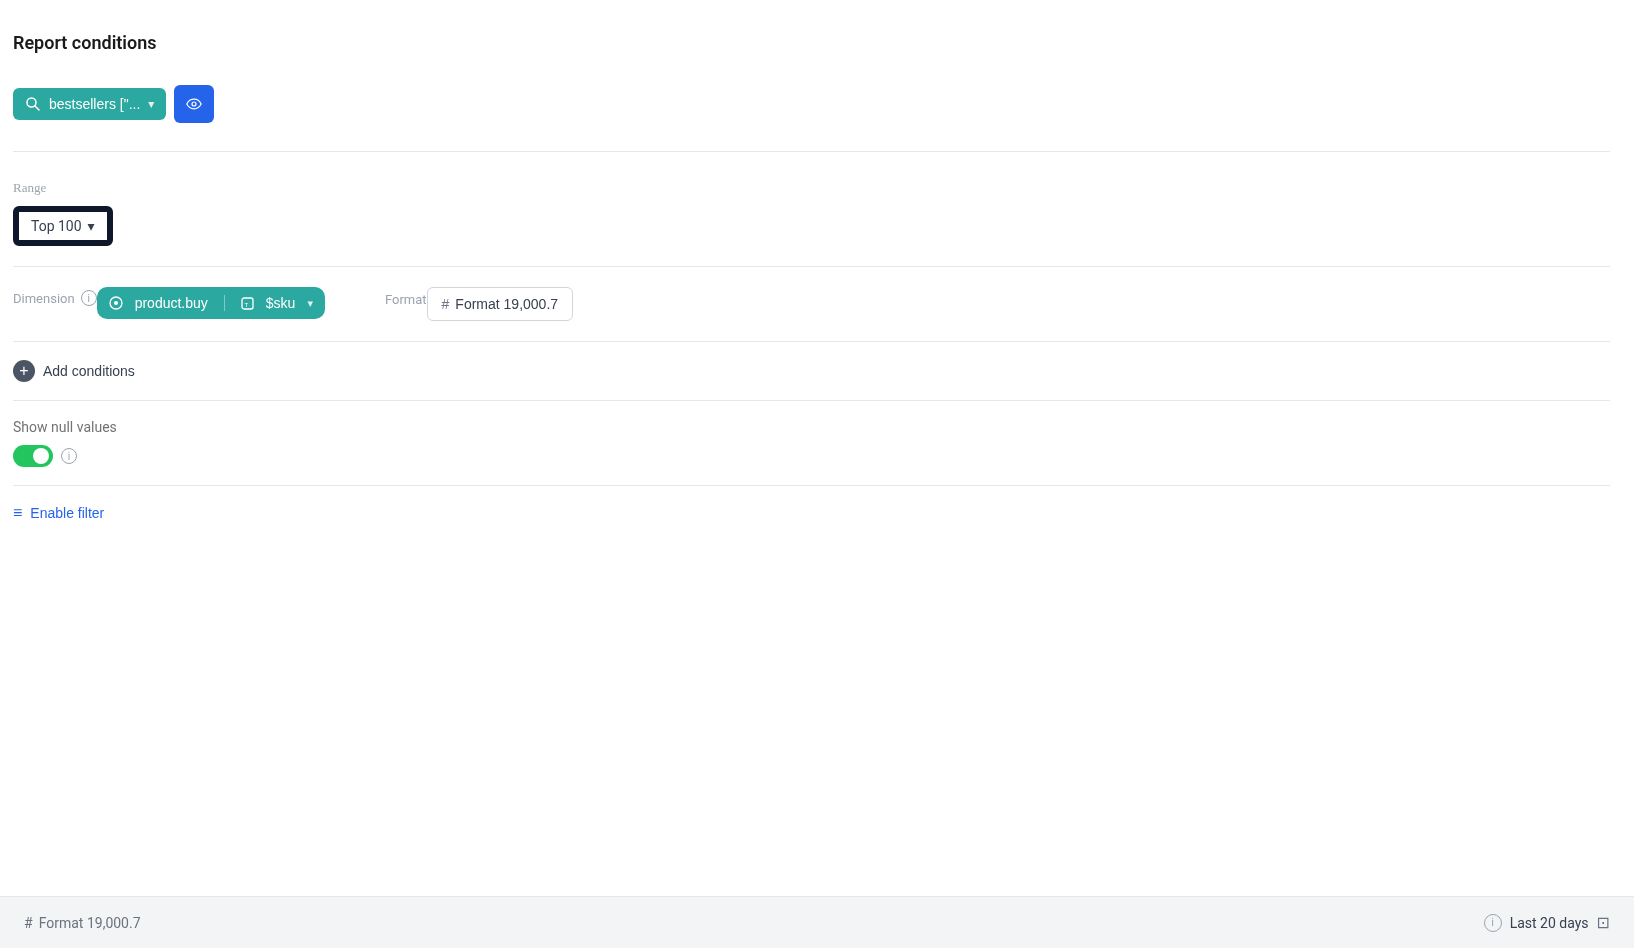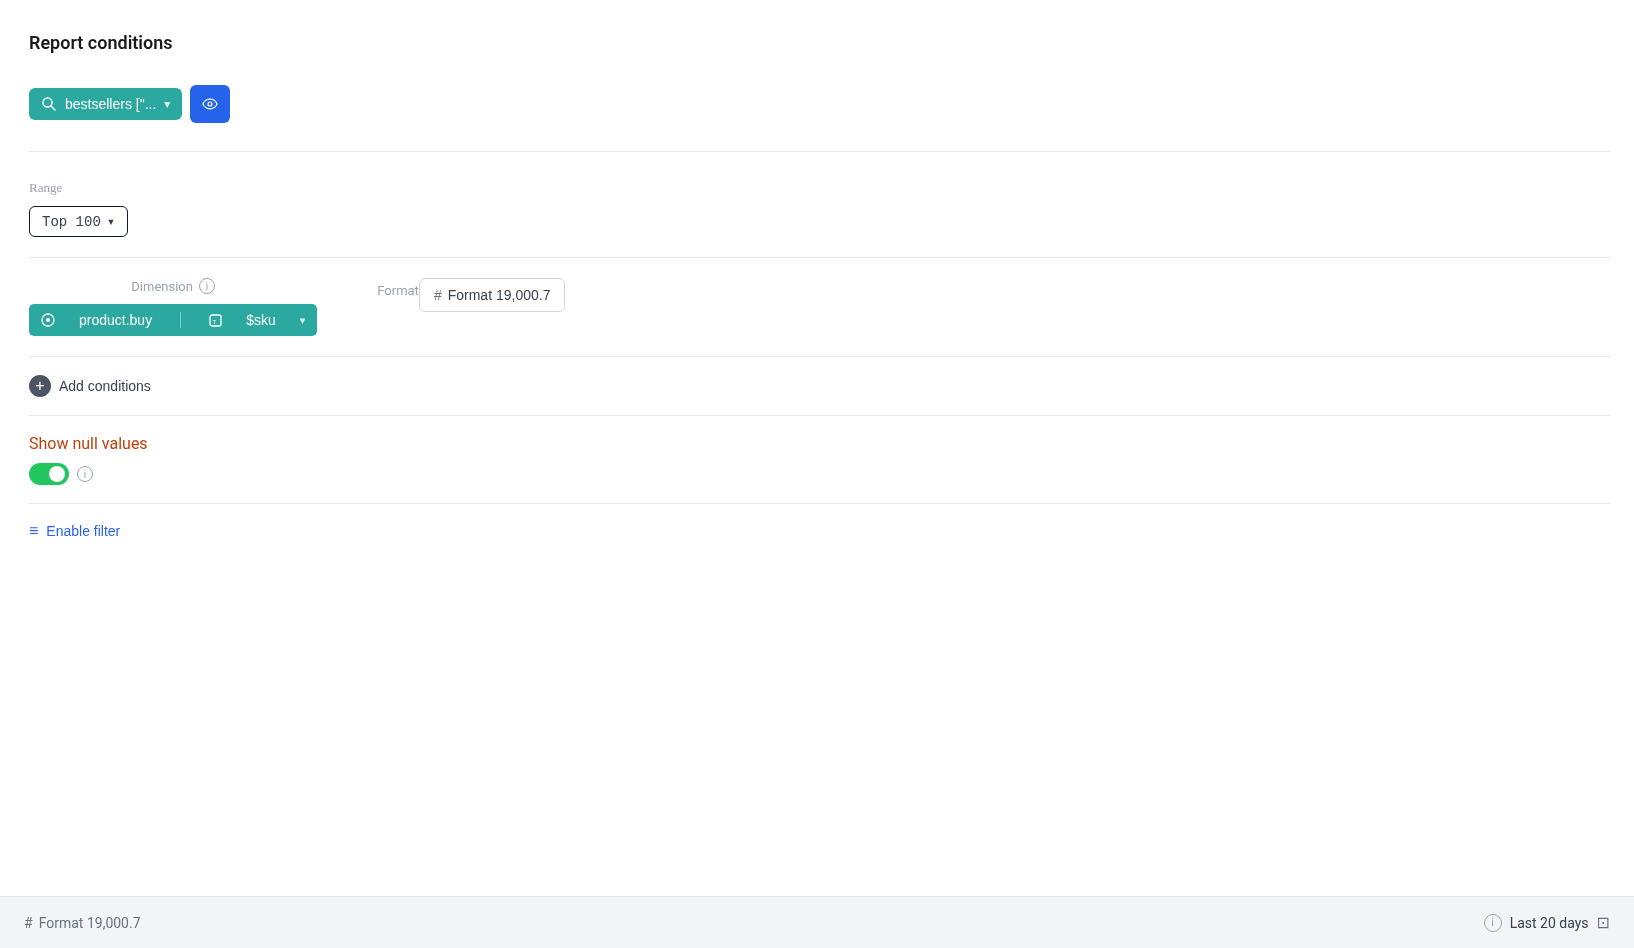--- a/index.html
+++ b/index.html
@@ -12,21 +12,21 @@
       font-family: -apple-system, BlinkMacSystemFont, 'Segoe UI', Roboto, sans-serif;
       background: #ffffff;
       color: #333;
       min-height: 948px;
       display: flex;
       flex-direction: column;
     }
 
     .main-content {
       flex: 1;
-      padding: 32px 24px 24px 29px;
+      padding: 32px 24px 24px 13px;
     }
 
     .page-title {
       font-size: 18px;
       font-weight: 600;
       color: #1a1a1a;
       margin-bottom: 32px;
     }
 
     .search-row {
@@ -92,46 +92,44 @@
       font-size: 13px;
       color: #9ca3af;
       margin-bottom: 10px;
       font-family: Liberation Serif, serif;
     }
 
     .range-dropdown {
       display: flex;
       align-items: center;
       gap: 6px;
-      border: 1px solid #0f172a;
+      border: 6px solid #0f172a;
       border-radius: 6px;
       padding: 6px 12px;
       font-size: 14px;
       color: #374151;
       cursor: pointer;
       background: white;
       width: fit-content;
-      font-family: Liberation Mono, monospace;
     }
 
     .dimension-section {
       padding: 20px 0;
       border-bottom: 1px solid #e5e7eb;
     }
 
     .dimension-format-row {
       display: flex;
       gap: 60px;
       align-items: flex-start;
     }
 
     .dimension-col {
       display: flex;
-      flex-direction: column;
-      align-items: center;
+      flex-direction: row;
     }
 
     .format-col {
       display: flex;
       flex-direction: row;
     }
 
     .col-label {
       font-size: 13px;
       color: #9ca3af;
@@ -153,25 +151,25 @@
       color: #9ca3af;
       cursor: pointer;
     }
 
     .dimension-pill {
       display: flex;
       align-items: center;
       background: #2ba8a0;
       color: white;
       border: none;
-      border-radius: 5px;
+      border-radius: 10px;
       padding: 8px 12px;
       font-size: 14px;
       cursor: pointer;
-      gap: 24px;
+      gap: 12px;
       width: fit-content;
     }
 
     .dimension-pill .sep {
       width: 1px;
       height: 16px;
       background: rgba(255,255,255,0.4);
       margin: 0 4px;
     }
 
@@ -227,22 +225,22 @@
       font-size: 16px;
       font-weight: 300;
     }
 
     .null-values-section {
       padding: 18px 0;
       border-bottom: 1px solid #e5e7eb;
     }
 
     .null-label {
-      font-size: 16px;
-      color: #c2410c;
+      font-size: 14px;
+      color: #737373;
       margin-bottom: 10px;
     }
 
     .toggle-row {
       display: flex;
       align-items: center;
       gap: 8px;
     }
 
     .toggle {

